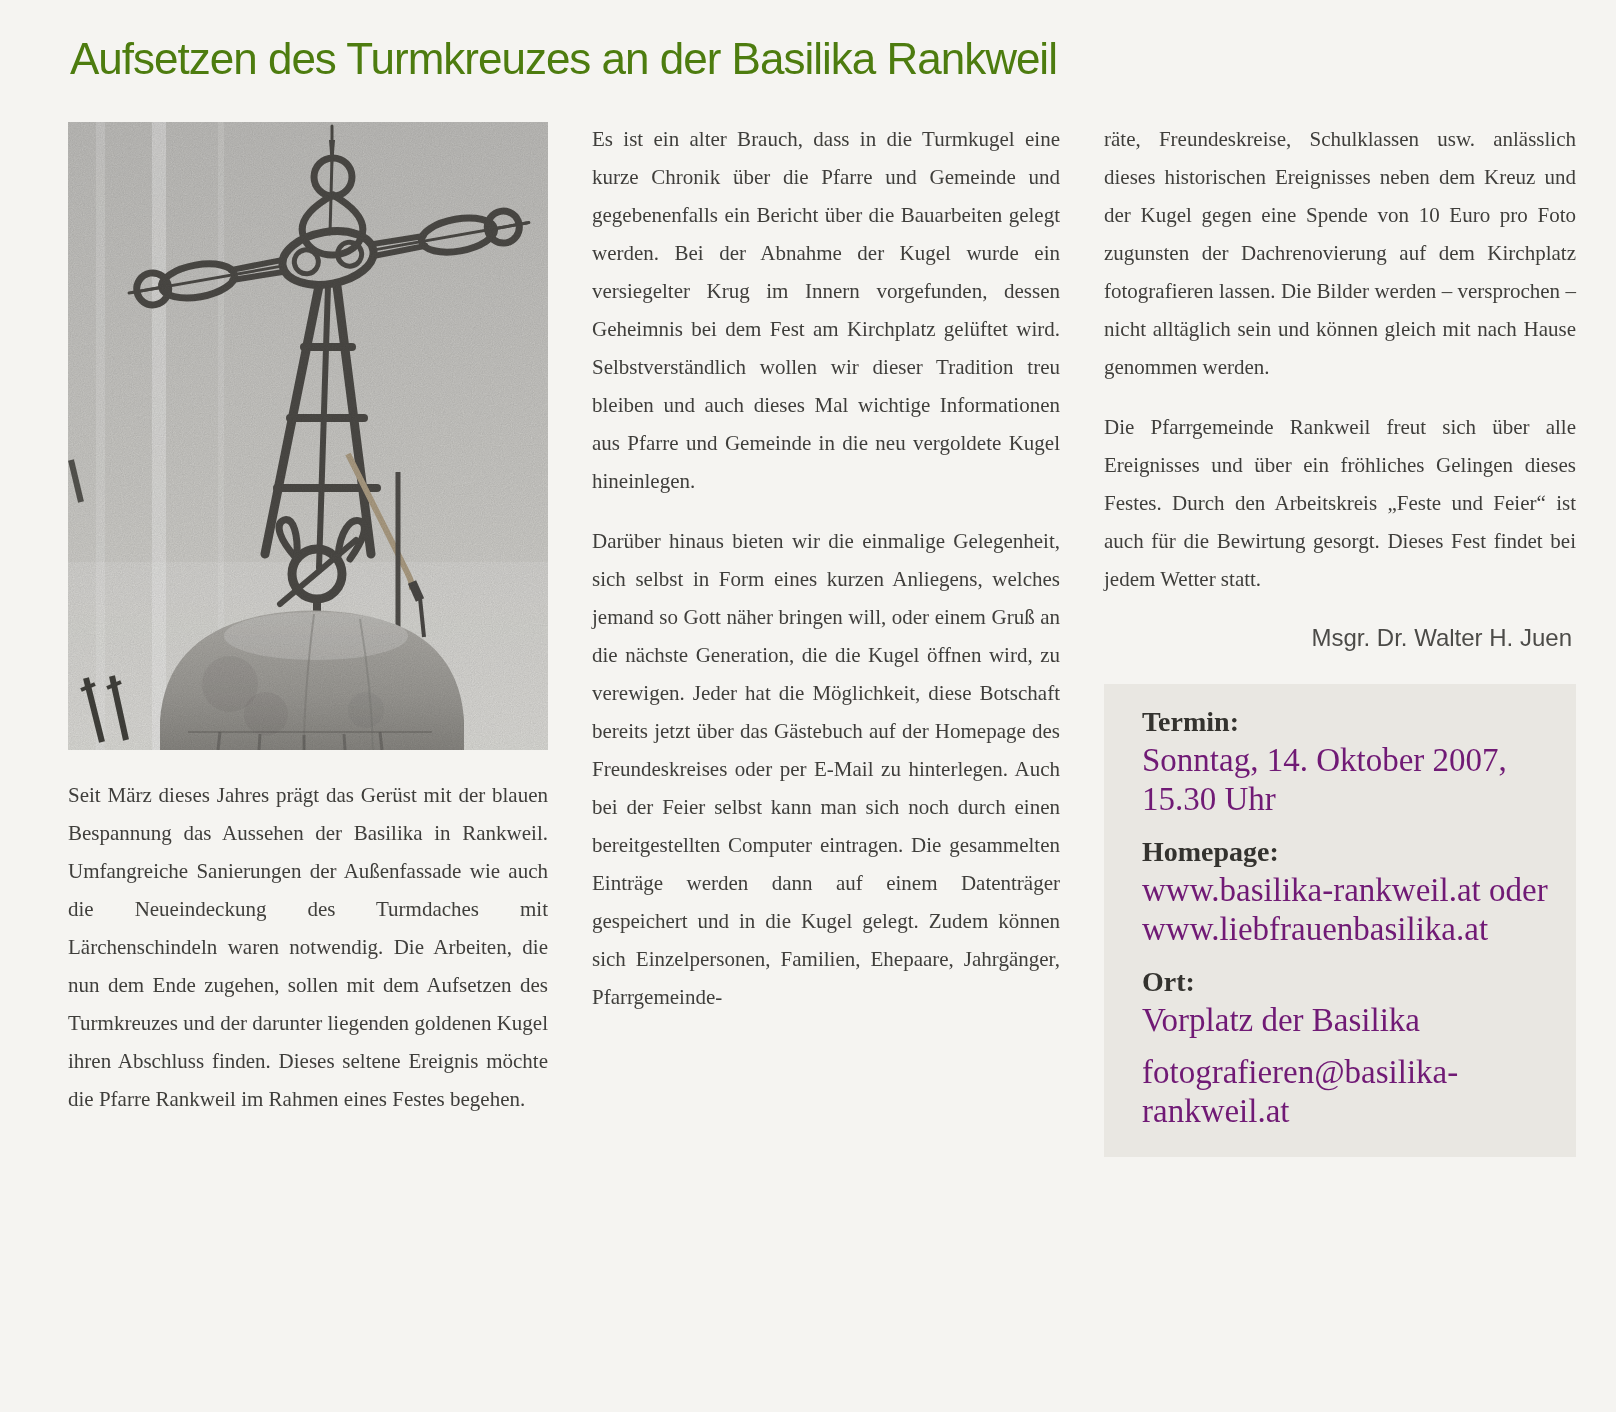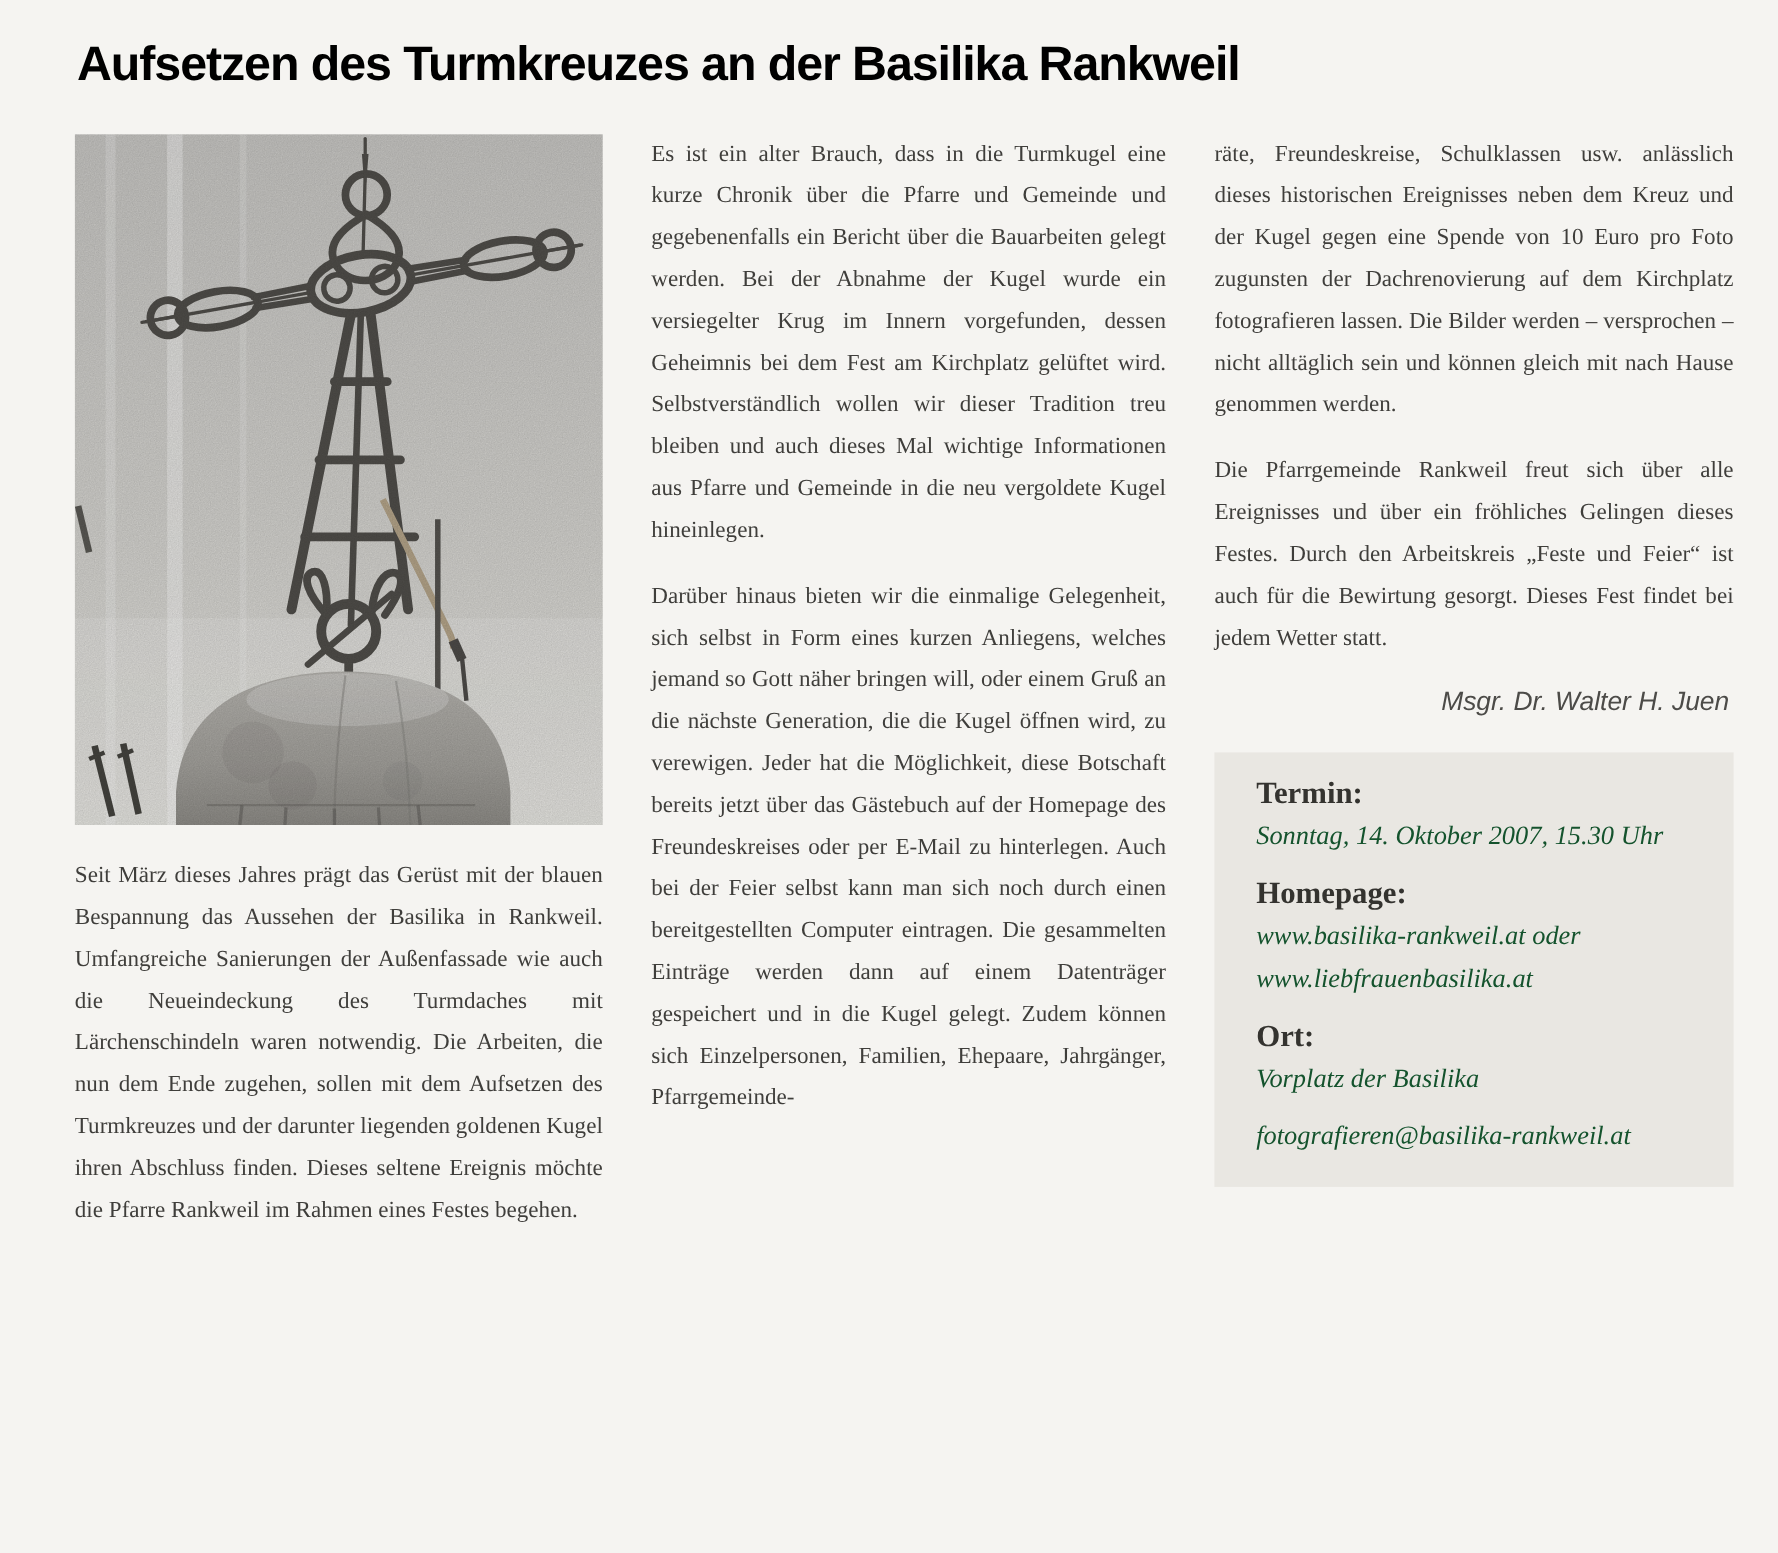--- a/index.html
+++ b/index.html
@@ -8,24 +8,24 @@
     background:#f5f4f1;
     font-family:"Liberation Serif", serif;
     color:#3f3e3b;
     overflow:hidden;
   }
   .sheet { width:1616px; height:1412px; position:relative; }
   .page { padding:28px 40px 0 68px; }
 
   h1.title {
     font-family:"Liberation Sans", sans-serif;
-    font-weight:700;
+    font-weight:400;
     font-size:44px;
     letter-spacing:-1px;
-    color:#000000;
+    color:#4d7c0f;
     margin:6px 0 0 2px;
   }
 
   .columns { display:flex; gap:44px; margin-top:36px; }
   .col { flex:0 0 auto; }
   .col-left  { width:480px; }
   .col-mid   { width:468px; }
   .col-right { width:472px; }
 
   figure.photo { margin:2px 0 26px 0; width:480px; height:628px; }
@@ -38,45 +38,43 @@
     margin:0;
     hyphens:auto;
   }
   .col-mid p.body-text + p.body-text,
   .col-right p.body-text + p.body-text { margin-top:22px; }
 
   .signature {
     margin-top:26px;
     text-align:right;
     font-family:"Liberation Sans", sans-serif;
-    font-style:italic;
     font-size:24px;
     color:#4c4b48;
     padding-right:4px;
   }
 
   .infobox {
     margin-top:32px;
     padding:18px 22px 26px 38px;
     box-sizing:border-box;
     width:472px;
   }
   .infobox .section { margin-top:13px; }
   .infobox .section:first-child { margin-top:0; }
   .infobox .label {
     font-weight:700;
     font-size:28px;
     line-height:39px;
     color:#34332f;
   }
   .infobox .value {
-    font-size:24px;
+    font-size:33px;
     line-height:39px;
-    color:#14532d;
-    font-style:italic;
+    color:#701a75;
   }
 </style>
 </head>
 <body>
 
 <div class="sheet">
   <div class="page">
 
     <h1 class="title">Aufsetzen des Turmkreuzes an der Basilika Rankweil</h1>
 

